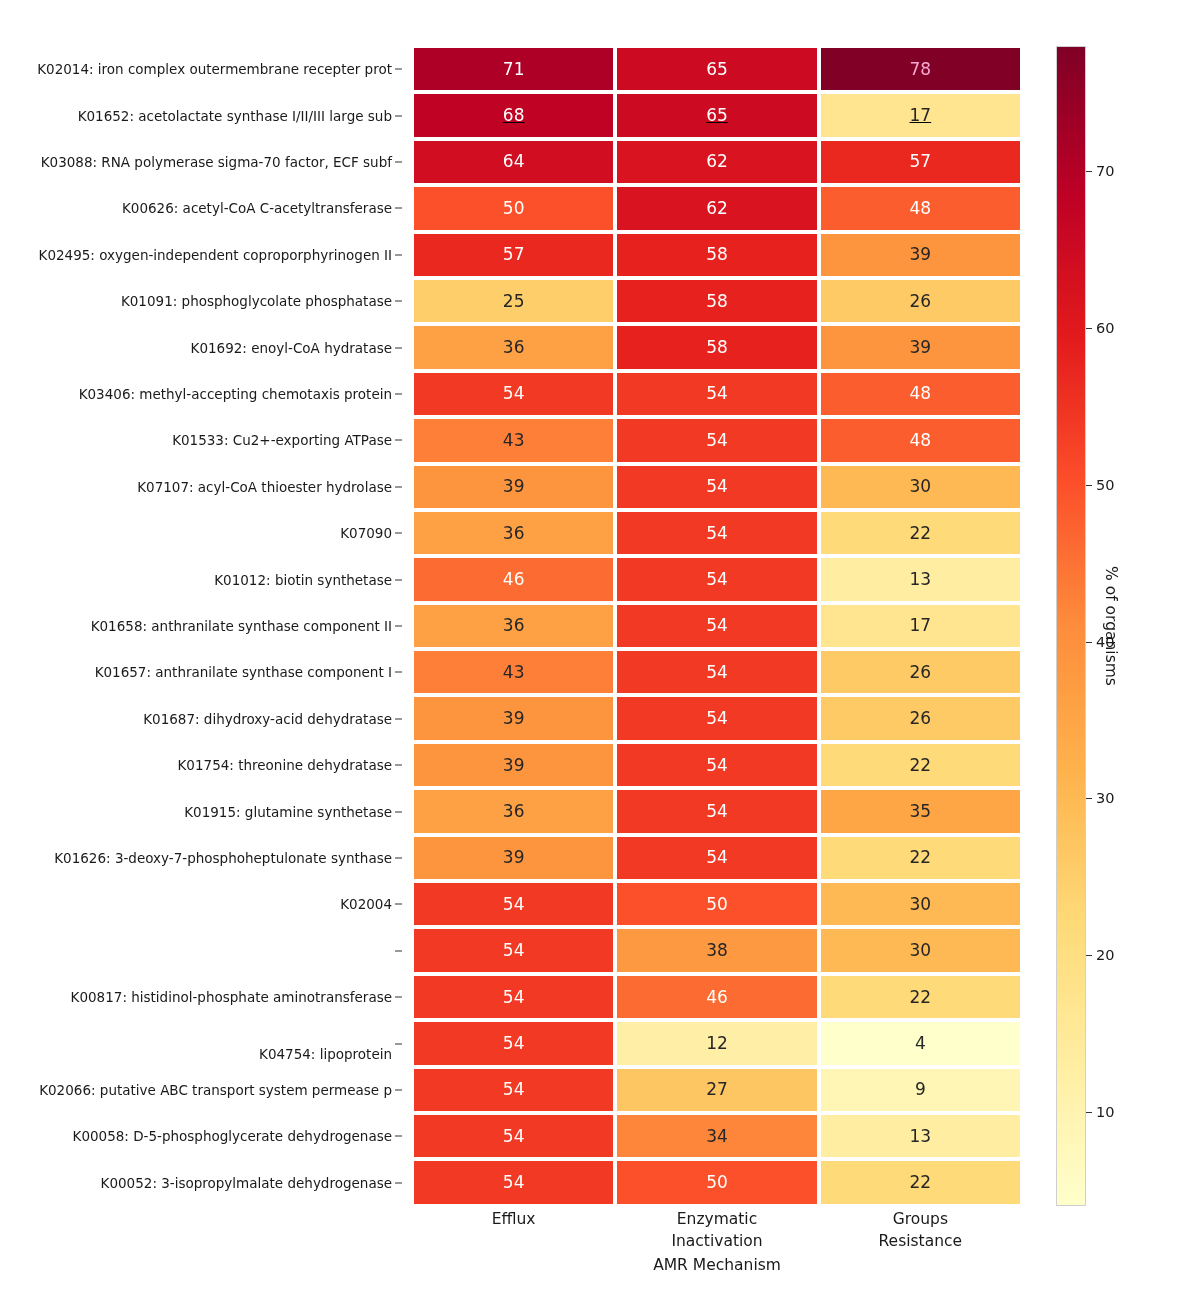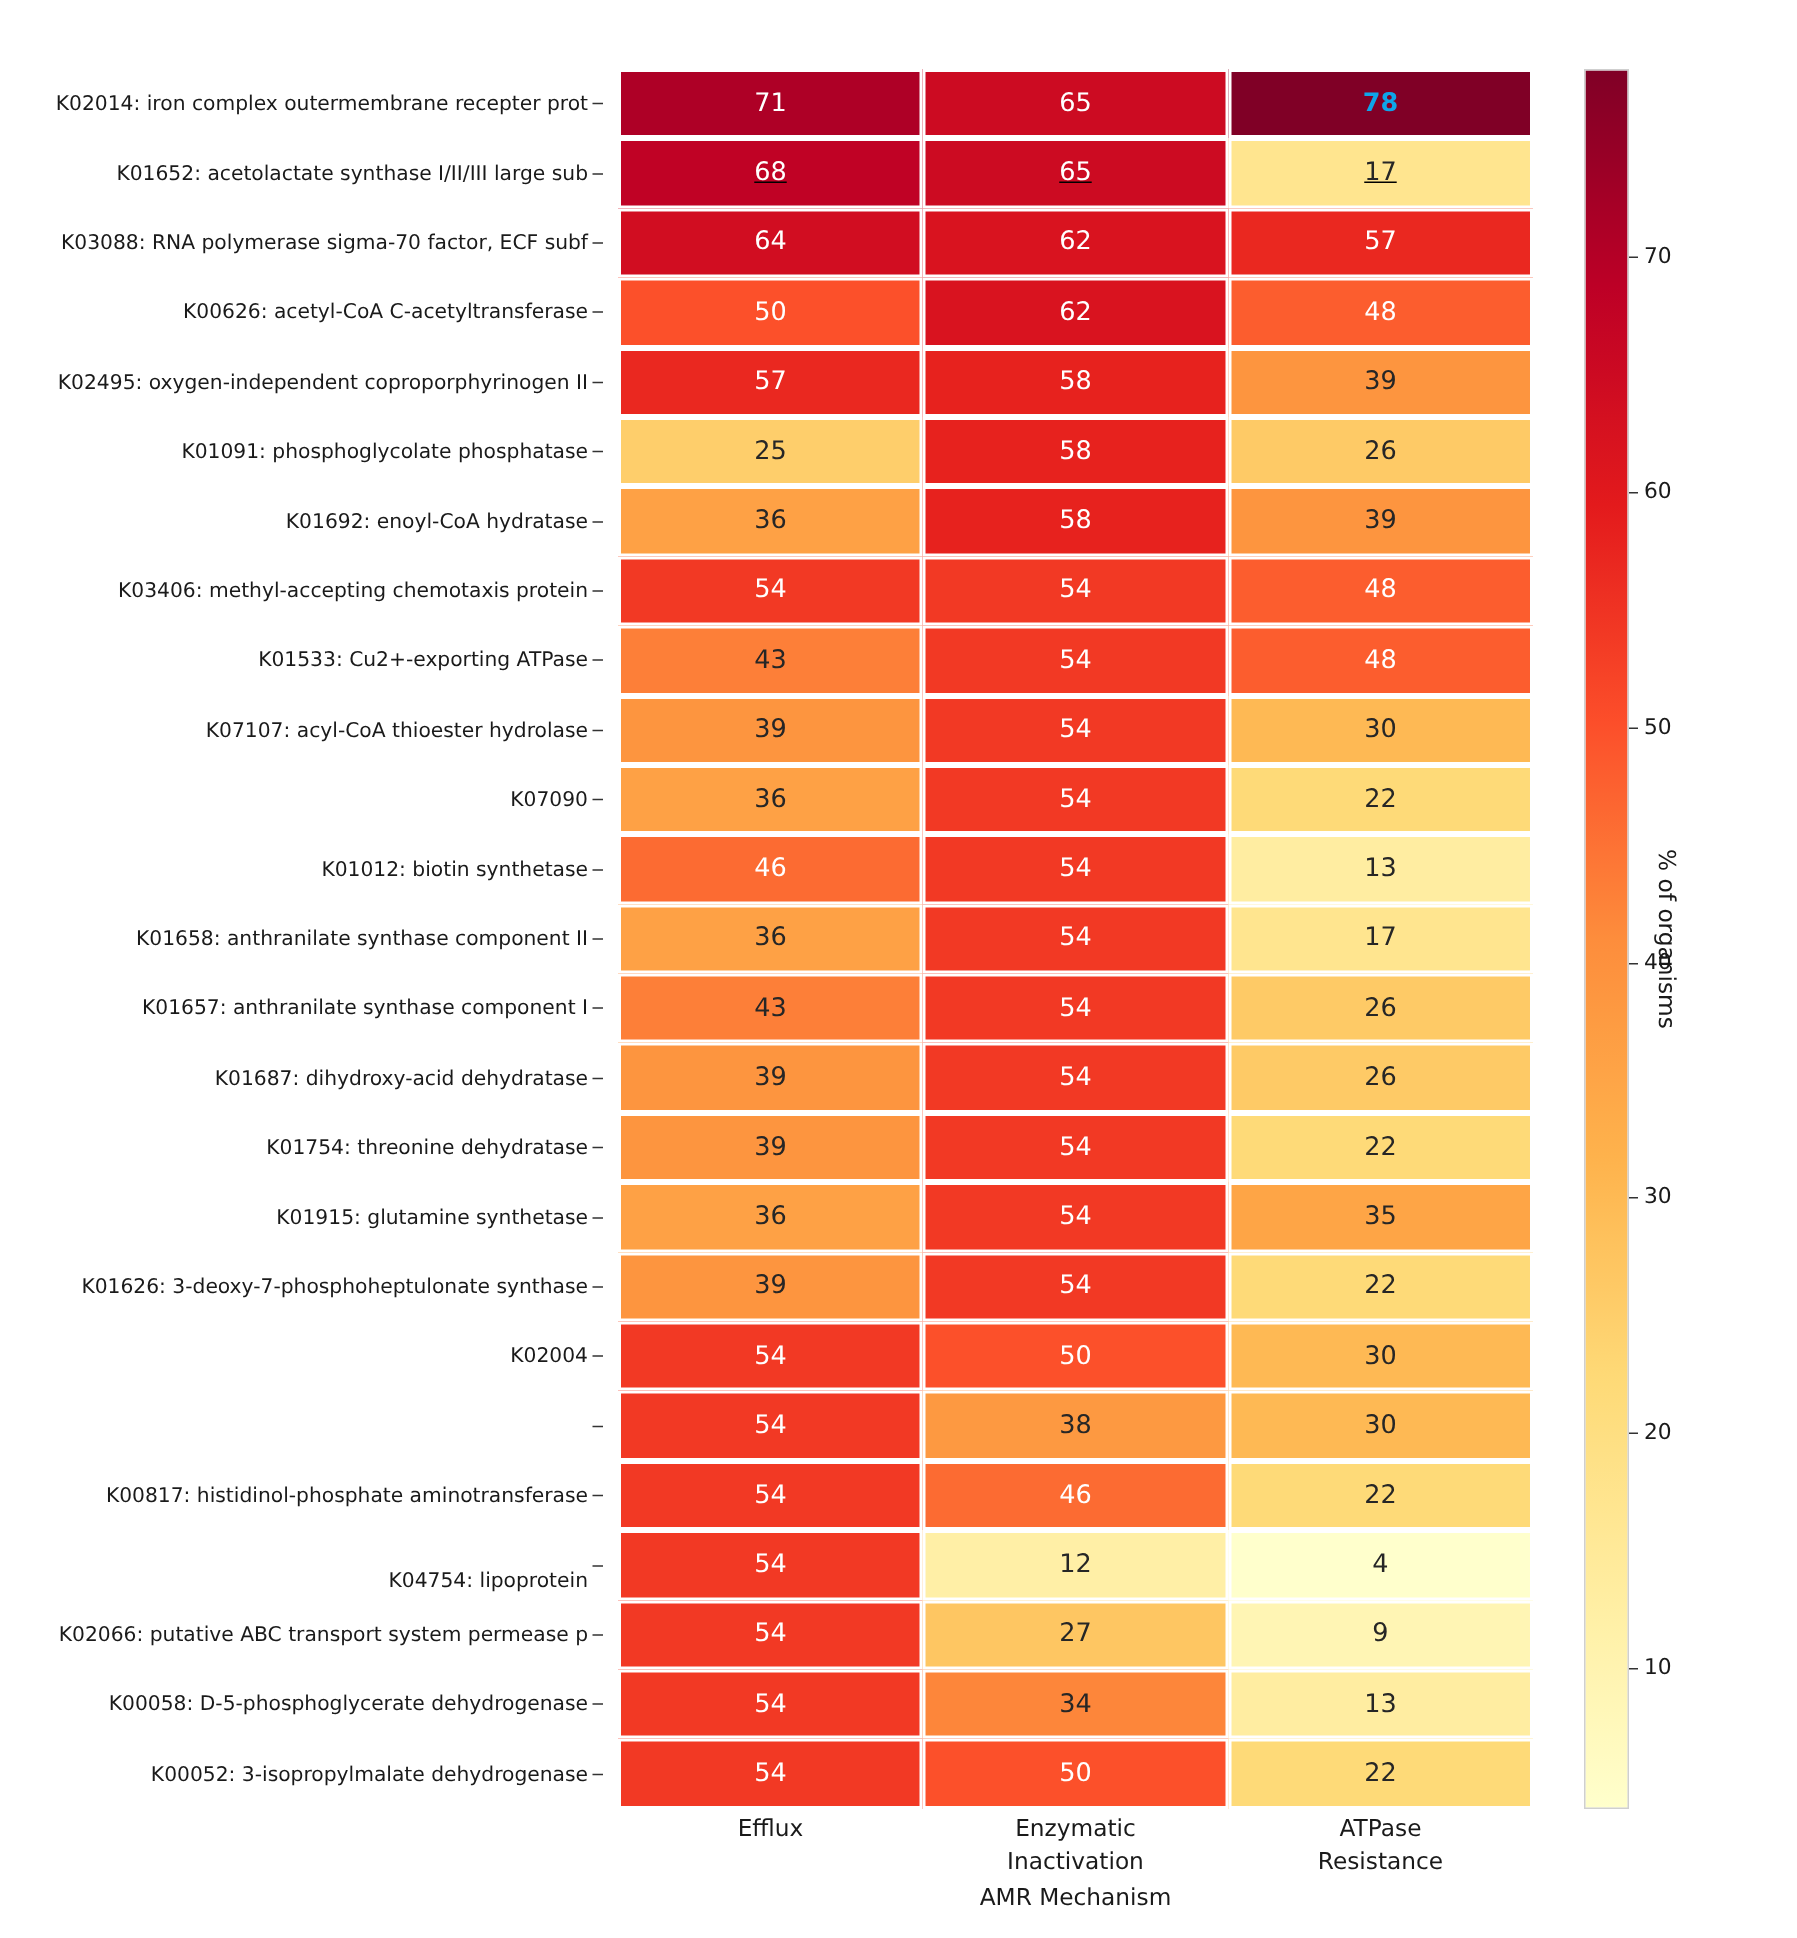--- a/index.html
+++ b/index.html
@@ -213,21 +213,21 @@
 
   <div id="heatmap-area">
       <div class="hm-row" style="height: 46.4px;">
         <div class="hm-cell" style="background: rgb(174, 0, 38);">
           <span style="color: rgb(255, 255, 255);">71</span>
         </div>
         <div class="hm-cell" style="background: rgb(204, 11, 34);">
           <span style="color: rgb(255, 255, 255);">65</span>
         </div>
         <div class="hm-cell" style="background: rgb(128, 0, 38);">
-          <span style="color: #0ea5e9; font-weight: bold;">78</span>
+          <span style="color: #f9a8d4;">78</span>
         </div>
       </div>
       <div class="hm-row" style="height: 46.4px; text-decoration: underline;">
         <div class="hm-cell" style="background: rgb(192, 2, 37);">
           <span style="color: rgb(255, 255, 255);">68</span>
         </div>
         <div class="hm-cell" style="background: rgb(204, 11, 34);">
           <span style="color: rgb(255, 255, 255);">65</span>
         </div>
         <div class="hm-cell" style="background: rgb(255, 229, 143);">
@@ -491,21 +491,21 @@
 
   <div id="x-labels">
       <div class="x-tick">
         <div>Efflux</div>
       </div>
       <div class="x-tick">
         <div>Enzymatic</div>
         <div>Inactivation</div>
       </div>
       <div class="x-tick">
-        <div>ATPase</div>
+        <div>Groups</div>
         <div>Resistance</div>
       </div>
     </div>
 
   <div id="x-axis-label">AMR Mechanism</div>
 
   <div id="colorbar" style="background: linear-gradient(rgb(128, 0, 38) 0%, rgb(140, 0, 38) 2.5%, rgb(152, 0, 38) 5%, rgb(165, 0, 38) 7.5%, rgb(177, 0, 38) 10%, rgb(189, 0, 38) 12.5%, rgb(197, 5, 36) 15%, rgb(204, 10, 34) 17.5%, rgb(212, 16, 32) 20%, rgb(219, 21, 30) 22.5%, rgb(227, 26, 28) 25%, rgb(232, 36, 31) 27.5%, rgb(237, 47, 34) 30%, rgb(242, 57, 36) 32.5%, rgb(247, 68, 39) 35%, rgb(252, 78, 42) 37.5%, rgb(252, 91, 46) 40%, rgb(252, 103, 49) 42.5%, rgb(253, 116, 53) 45%, rgb(253, 128, 56) 47.5%, rgb(253, 141, 60) 50%, rgb(253, 148, 63) 52.5%, rgb(253, 156, 66) 55%, rgb(254, 163, 70) 57.5%, rgb(254, 171, 73) 60%, rgb(254, 178, 76) 62.5%, rgb(254, 186, 84) 65%, rgb(254, 194, 93) 67.5%, rgb(254, 201, 101) 70%, rgb(254, 209, 110) 72.5%, rgb(254, 217, 118) 75%, rgb(254, 221, 126) 77.5%, rgb(254, 225, 135) 80%, rgb(255, 229, 143) 82.5%, rgb(255, 233, 152) 85%, rgb(255, 237, 160) 87.5%, rgb(255, 241, 169) 90%, rgb(255, 244, 178) 92.5%, rgb(255, 248, 186) 95%, rgb(255, 251, 195) 97.5%, rgb(255, 255, 204) 100%);"></div>
   <div id="colorbar-ticks">
       <div class="cb-tick-line" style="top: 1065.95px;"></div>
       <div class="cb-tick-label" style="top: 1065.95px;">10</div>

